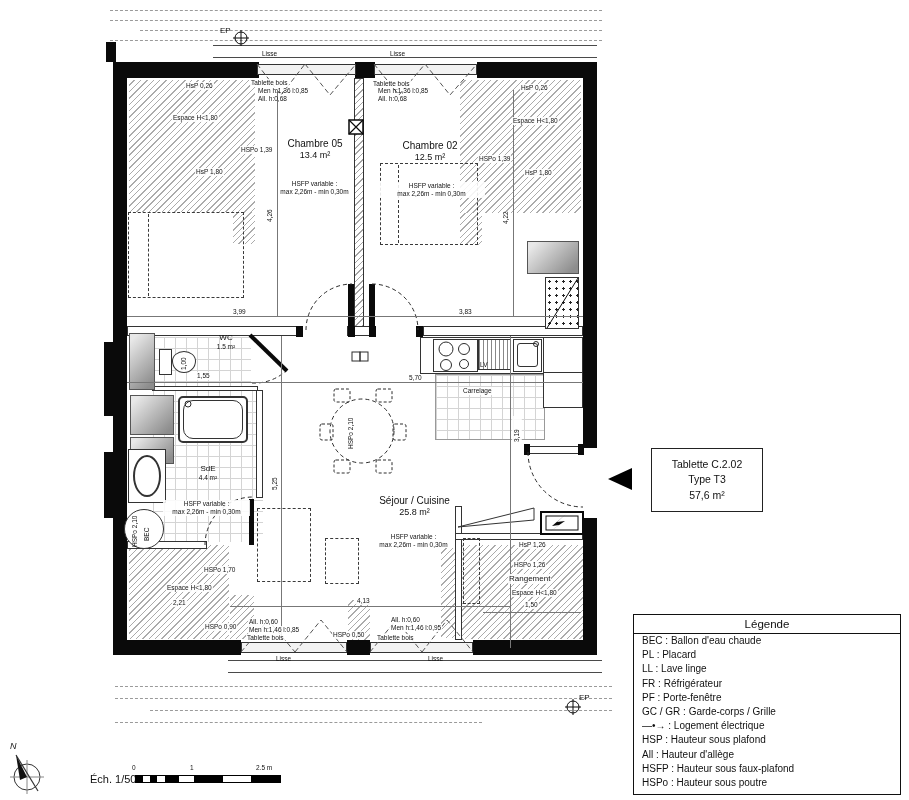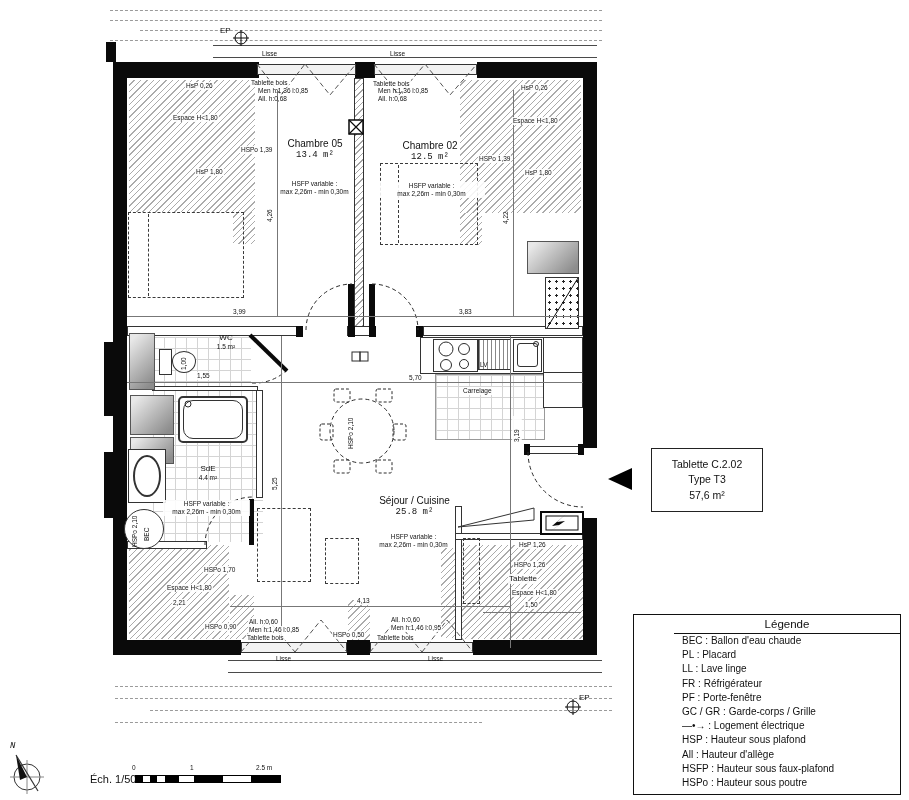--- a/index.html
+++ b/index.html
@@ -10,26 +10,26 @@
   .hatchbg{background:repeating-linear-gradient(135deg,#fff 0 3.5px,#a3a3a3 3.5px 4.5px);}
   .hatch{position:absolute;background:repeating-linear-gradient(135deg,#fff 0 3.5px,#ababab 3.5px 4.5px);}
   .tile{position:absolute;background-image:linear-gradient(#d4d4d4 1px,transparent 1px),linear-gradient(90deg,#d4d4d4 1px,transparent 1px);background-size:11px 11px;}
   .dots{position:absolute;background:#fff radial-gradient(circle,#222 1px,transparent 1.3px);background-size:7px 7px;border:1px solid #333;box-sizing:border-box;}
   .gray{position:absolute;background:linear-gradient(135deg,#e8e8e8 10%,#8d8d8d 90%);border:1px solid #555;box-sizing:border-box;}
   .dash{position:absolute;border:1.5px dashed #3a3a3a;box-sizing:border-box;}
   .line{position:absolute;background:#777;}
   .ddl{position:absolute;border-top:1.2px dashed #9a9a9a;height:0;}
   .rail{position:absolute;border-top:1.5px solid #4a4a4a;height:0;}
   .lbl{position:absolute;font-size:7px;line-height:1.2;color:#111;white-space:nowrap;}
-  .f6{font-size:6.5px;} .f8{font-size:8px;} .f9{font-size:9px;font-family:Liberation Mono, monospace;} .f10{font-size:10px;}
+  .f6{font-size:6.5px;} .f8{font-size:8px;} .f9{font-size:9px;} .f10{font-size:10px;}
   .c{text-align:center;} .bg{background:rgba(255,255,255,.88);padding:0 1px;}
   .v{writing-mode:vertical-rl;transform:rotate(180deg);}
   .lvpat{position:absolute;background:repeating-linear-gradient(90deg,#888 0 1px,#fff 1px 4px);border:1px solid #333;box-sizing:border-box;}
   .infobox{position:absolute;border:1.5px solid #222;background:#fff;display:flex;flex-direction:column;justify-content:center;text-align:center;font-size:10.5px;line-height:1.45;}
-  .legend{position:absolute;border:1.2px solid #111;background:#fff;box-sizing:border-box;padding-left:40px;}
+  .legend{position:absolute;border:1.2px solid #111;background:#fff;box-sizing:border-box;}
   .legend .ttl{text-align:center;font-size:11.5px;padding:3px 0;border-bottom:1.2px solid #111;}
   .legend .it{font-size:10px;line-height:14.2px;padding-left:8px;white-space:nowrap;}
   .sb{position:absolute;display:flex;border:1px solid #000;height:6px;box-sizing:content-box;}
   .sb div{height:100%;}
   svg{position:absolute;left:0;top:0;pointer-events:none;}
 </style>
 </head>
 <body>
 
 <div class="canvas">
@@ -258,21 +258,21 @@
   <div class="lbl f6 v bg" style="left:346px;top:409px;height:40px">HSPo 2,10</div>
   <div class="lbl f6 bg" style="left:462px;top:387px">Carrelage</div>
   <div class="lbl f6" style="left:480px;top:361px">LV</div>
   <div class="lbl f6 bg" style="left:408px;top:374px">5,70</div>
   <div class="lbl f6 v bg" style="left:512px;top:416px;height:26px">3,19</div>
   <div class="lbl f6 v bg" style="left:270px;top:464px;height:26px">5,25</div>
   <div class="lbl f6 bg" style="left:356px;top:597px">4,13</div>
 
   <div class="lbl f6 bg" style="left:518px;top:541px">HsP 1,26</div>
   <div class="lbl f6 bg" style="left:513px;top:561px">HSPo 1,26</div>
-  <div class="lbl f8 bg" style="left:508px;top:574px">Tablette</div>
+  <div class="lbl f8 bg" style="left:508px;top:574px">Rangement</div>
   <div class="lbl f6 bg" style="left:511px;top:589px">Espace H&lt;1,80</div>
   <div class="lbl f6 bg" style="left:524px;top:601px">1,50</div>
 
   <div class="lbl f6 bg" style="left:203px;top:566px">HSPo 1,70</div>
   <div class="lbl f6 bg" style="left:166px;top:584px">Espace H&lt;1,80</div>
   <div class="lbl f6 bg" style="left:172px;top:599px">2,21</div>
   <div class="lbl f6 bg" style="left:204px;top:623px">HSPo 0,90</div>
 
   <div class="lbl f6 bg" style="left:248px;top:618px">All. h:0,60</div>
   <div class="lbl f6 bg" style="left:248px;top:626px">Men h:1,46 l:0,85</div>

